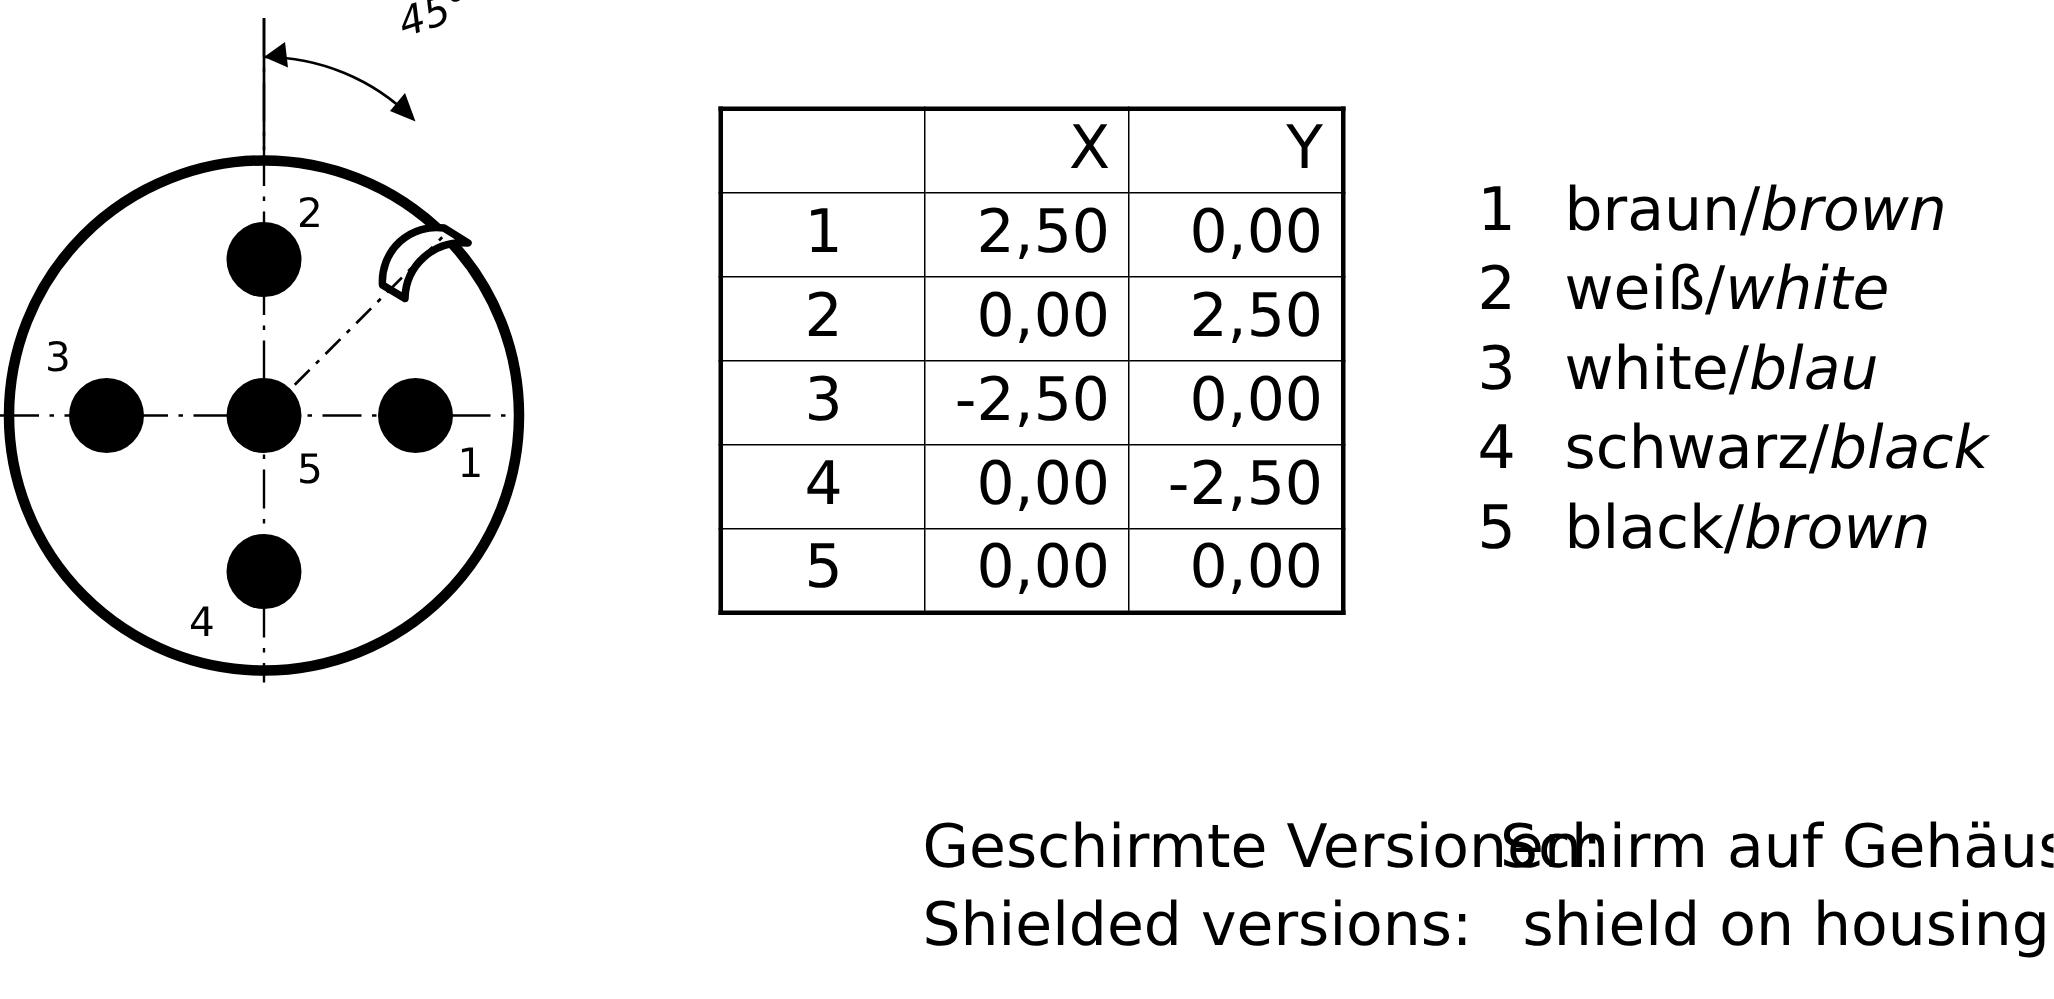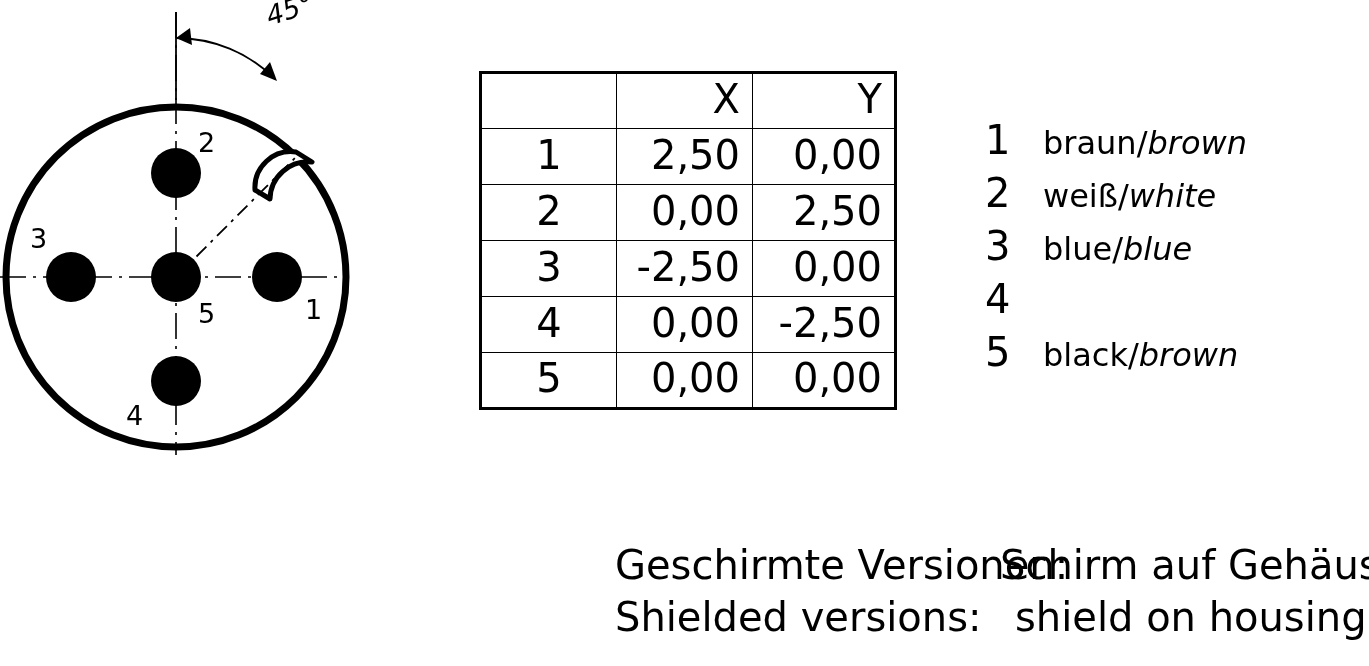--- a/index.html
+++ b/index.html
@@ -78,21 +78,21 @@
     display: flex;
     align-items: baseline;
     height: 53px;
   }
   .legend-num {
     width: 58px;
     font-size: 40px;
     line-height: 1;
   }
   .legend-text {
-    font-size: 32px;
+    font-size: 40px;
     line-height: 1;
     white-space: nowrap;
   }
   .legend-text .de { font-style: normal; }
   .legend-text .en { font-style: italic; }
 
   
   #shield-note {
     position: absolute;
     left: 615px;
@@ -198,24 +198,25 @@
   <div class="legend-row">
     <span class="legend-num">1</span>
     <span class="legend-text"><span class="de">braun/</span><span class="en">brown</span></span>
   </div>
   <div class="legend-row">
     <span class="legend-num">2</span>
     <span class="legend-text"><span class="de">weiß/</span><span class="en">white</span></span>
   </div>
   <div class="legend-row">
     <span class="legend-num">3</span>
-    <span class="legend-text"><span class="de">blue/</span><span class="en">blue</span></span>
+    <span class="legend-text"><span class="de">white/</span><span class="en">blau</span></span>
   </div>
   <div class="legend-row">
     <span class="legend-num">4</span>
+    <span class="legend-text"><span class="de">schwarz/</span><span class="en">black</span></span>
   </div>
   <div class="legend-row">
     <span class="legend-num">5</span>
     <span class="legend-text"><span class="de">black/</span><span class="en">brown</span></span>
   </div>
 </div>
 
 <div id="shield-note">
   <div class="note-row">
     <span class="note-left">Geschirmte Versionen:</span>

